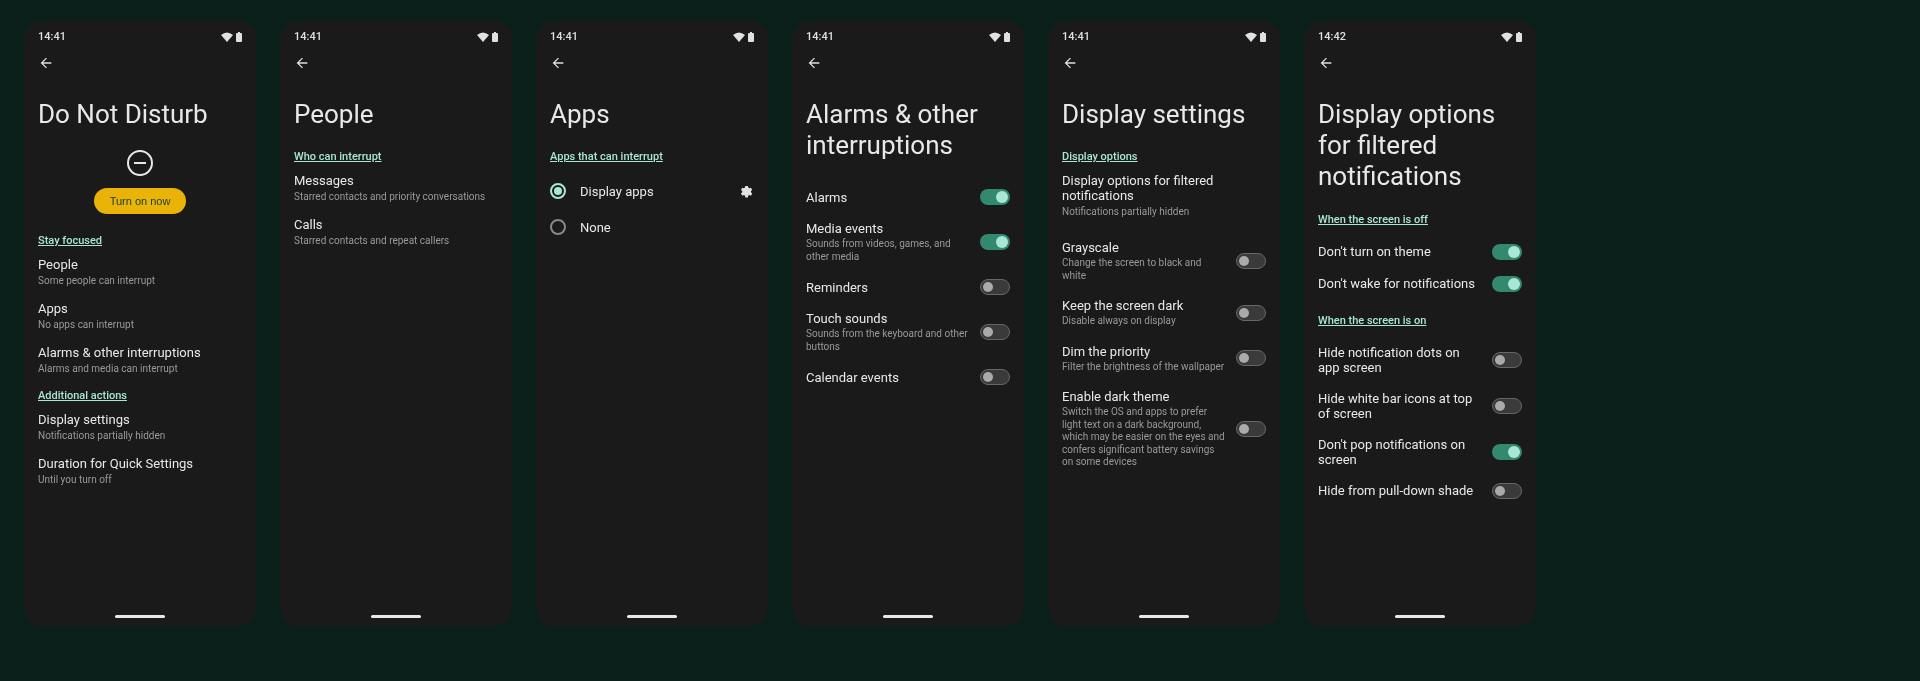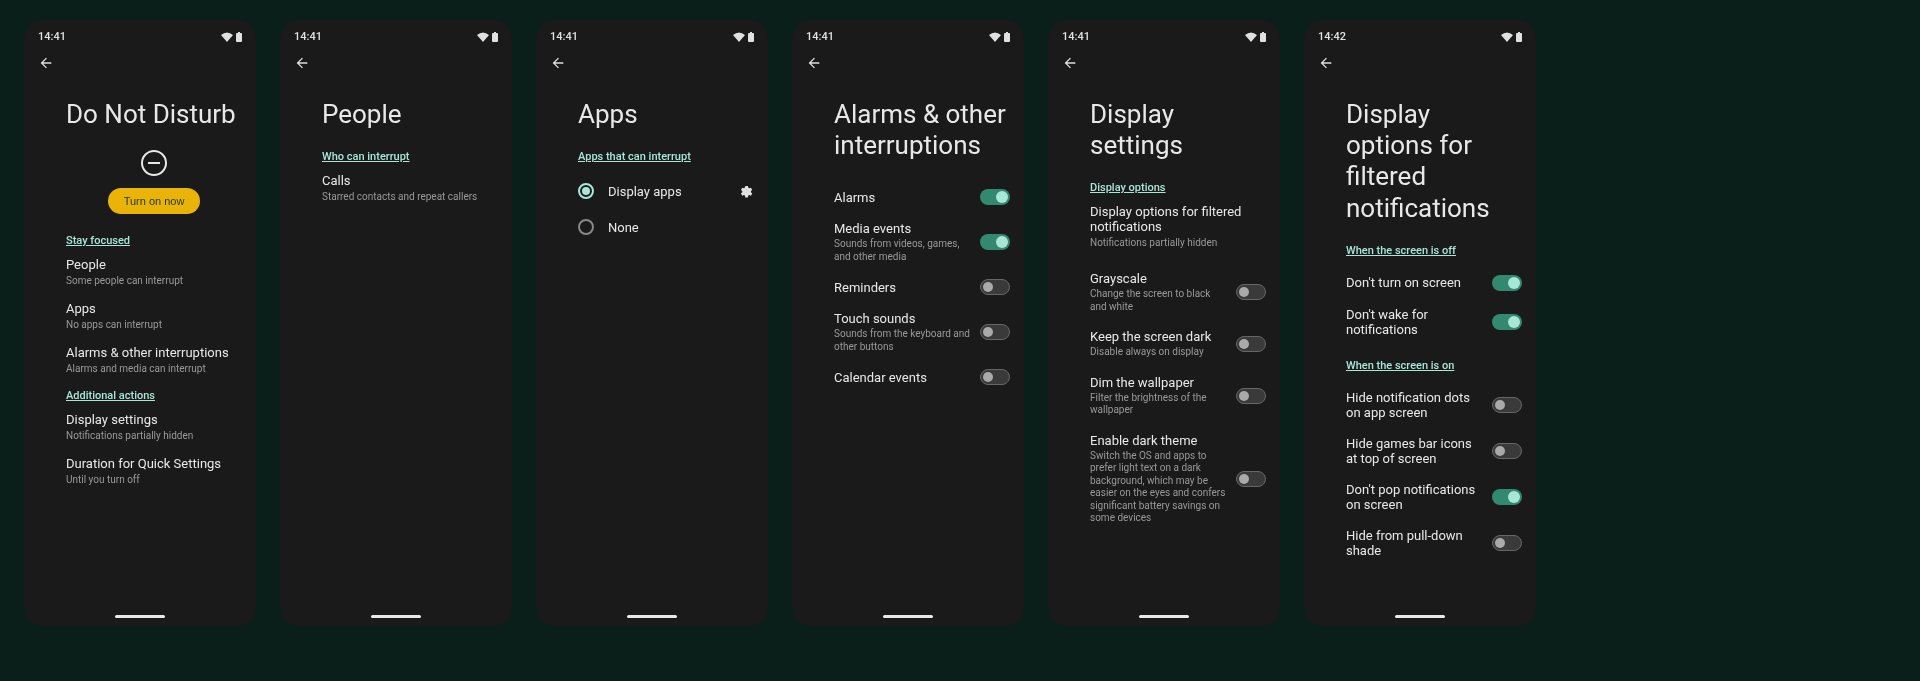--- a/index.html
+++ b/index.html
@@ -42,21 +42,20 @@
   padding: 8px 14px;
   cursor: pointer;
   display: inline-block;
   width: fit-content;
 }
 .nav-back svg { width: 16px; height: 16px; }
 .content {
   flex: 1;
   padding: 0 14px;
   overflow: hidden;
-  margin-left: 28px;
 }
 .page-title {
   font-size: 26px;
   font-weight: 400;
   color: #e8e8e8;
   margin: 16px 0 20px;
   line-height: 1.2;
 }
 .dnd-icon-wrap {
   display: flex;
@@ -277,20 +276,24 @@
   </div>
   <div class="nav-back">
     <svg viewBox="0 0 24 24">
         <path fill="#e0e0e0" d="M20 11H7.8l5.6-5.6L12 4l-8 8 8 8 1.4-1.4L7.8 13H20z"></path>
       </svg>
   </div>
   <div class="content">
     <h1 class="page-title">People</h1>
     <div class="section-label">Who can interrupt</div>
     <div class="item">
+      <div class="item-title">Messages</div>
+      <div class="item-sub">Starred contacts and priority conversations</div>
+    </div>
+    <div class="item">
       <div class="item-title">Calls</div>
       <div class="item-sub">Starred contacts and repeat callers</div>
     </div>
   </div>
   <div class="nav-bar"></div>
 </div>
 
 <div class="phone">
   <div class="status-bar">
     <span>14:41</span>
@@ -417,21 +420,21 @@
     </div>
     <div class="toggle-row">
       <div class="toggle-text">
         <div class="toggle-title">Keep the screen dark</div>
         <div class="toggle-sub">Disable always on display</div>
       </div>
       <div class="toggle off"></div>
     </div>
     <div class="toggle-row">
       <div class="toggle-text">
-        <div class="toggle-title">Dim the wallpaper</div>
+        <div class="toggle-title">Dim the priority</div>
         <div class="toggle-sub">Filter the brightness of the wallpaper</div>
       </div>
       <div class="toggle off"></div>
     </div>
     <div class="toggle-row">
       <div class="toggle-text">
         <div class="toggle-title">Enable dark theme</div>
         <div class="toggle-sub">Switch the OS and apps to prefer light text on a dark background, which may be easier on the eyes and confers significant battery savings on some devices</div>
       </div>
       <div class="toggle off"></div>
@@ -456,40 +459,40 @@
   <div class="nav-back">
     <svg viewBox="0 0 24 24">
         <path fill="#e0e0e0" d="M20 11H7.8l5.6-5.6L12 4l-8 8 8 8 1.4-1.4L7.8 13H20z"></path>
       </svg>
   </div>
   <div class="content">
     <h1 class="page-title">Display options for filtered notifications</h1>
     <div class="section-label">When the screen is off</div>
     <div class="toggle-row">
       <div class="toggle-text">
-          <div class="toggle-title">Don't turn on screen</div>
+          <div class="toggle-title">Don't turn on theme</div>
         </div>
       <div class="toggle on"></div>
     </div>
     <div class="toggle-row">
       <div class="toggle-text">
           <div class="toggle-title">Don't wake for notifications</div>
         </div>
       <div class="toggle on"></div>
     </div>
     <div class="section-label">When the screen is on</div>
     <div class="toggle-row">
       <div class="toggle-text">
           <div class="toggle-title">Hide notification dots on app screen</div>
         </div>
       <div class="toggle off"></div>
     </div>
     <div class="toggle-row">
       <div class="toggle-text">
-          <div class="toggle-title">Hide games bar icons at top of screen</div>
+          <div class="toggle-title">Hide white bar icons at top of screen</div>
         </div>
       <div class="toggle off"></div>
     </div>
     <div class="toggle-row">
       <div class="toggle-text">
           <div class="toggle-title">Don't pop notifications on screen</div>
         </div>
       <div class="toggle on"></div>
     </div>
     <div class="toggle-row">

